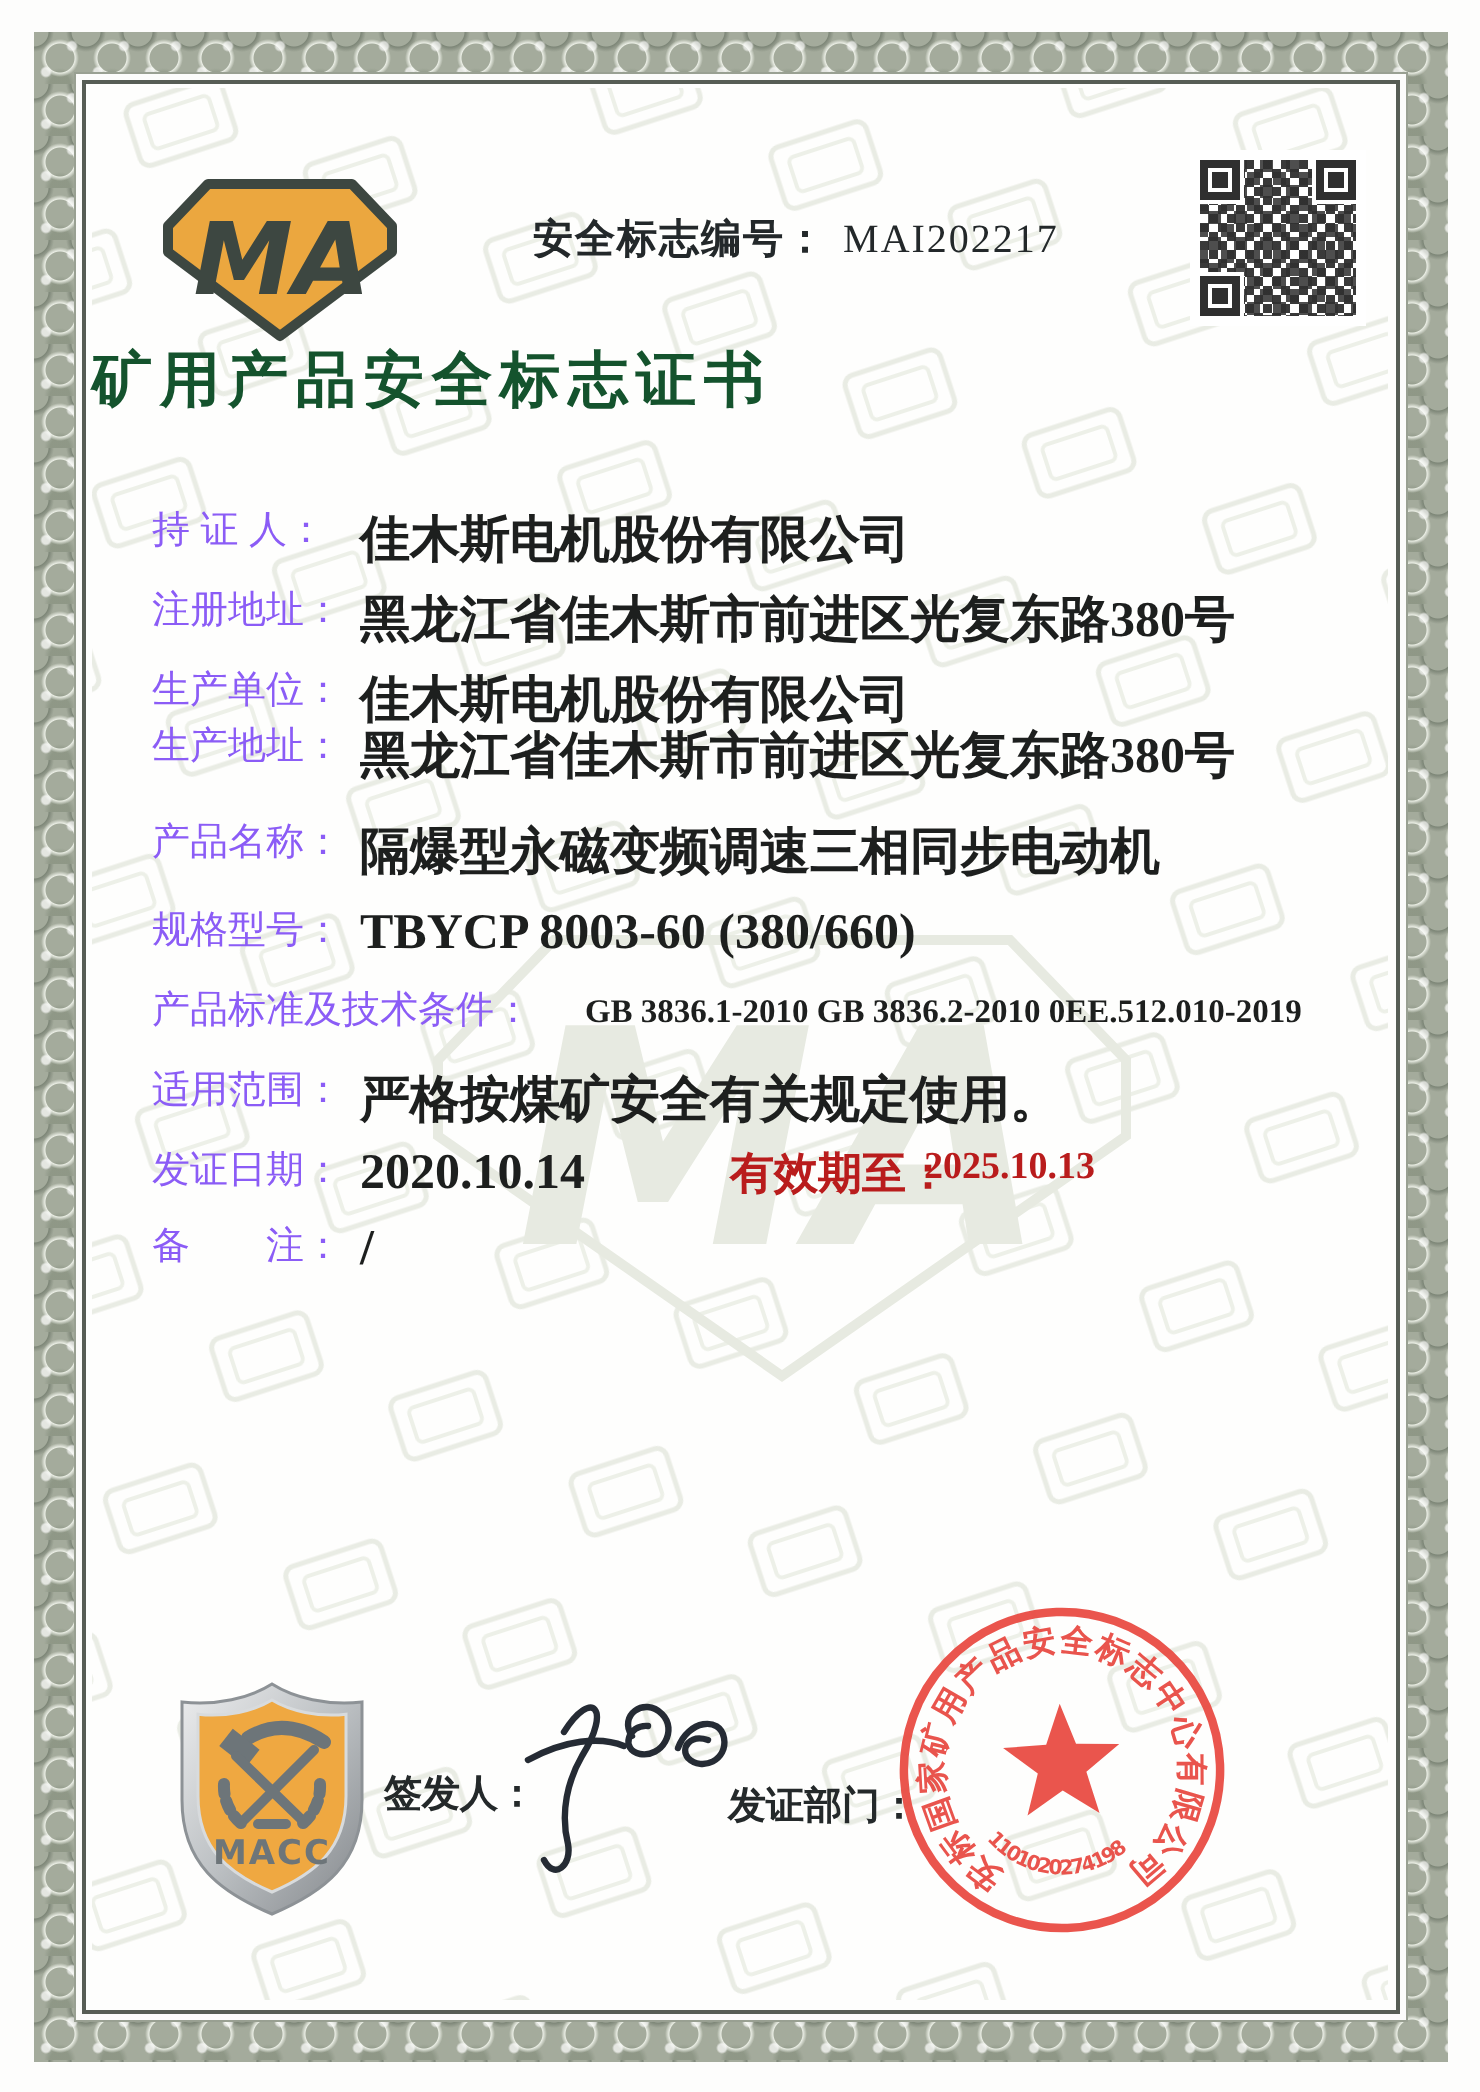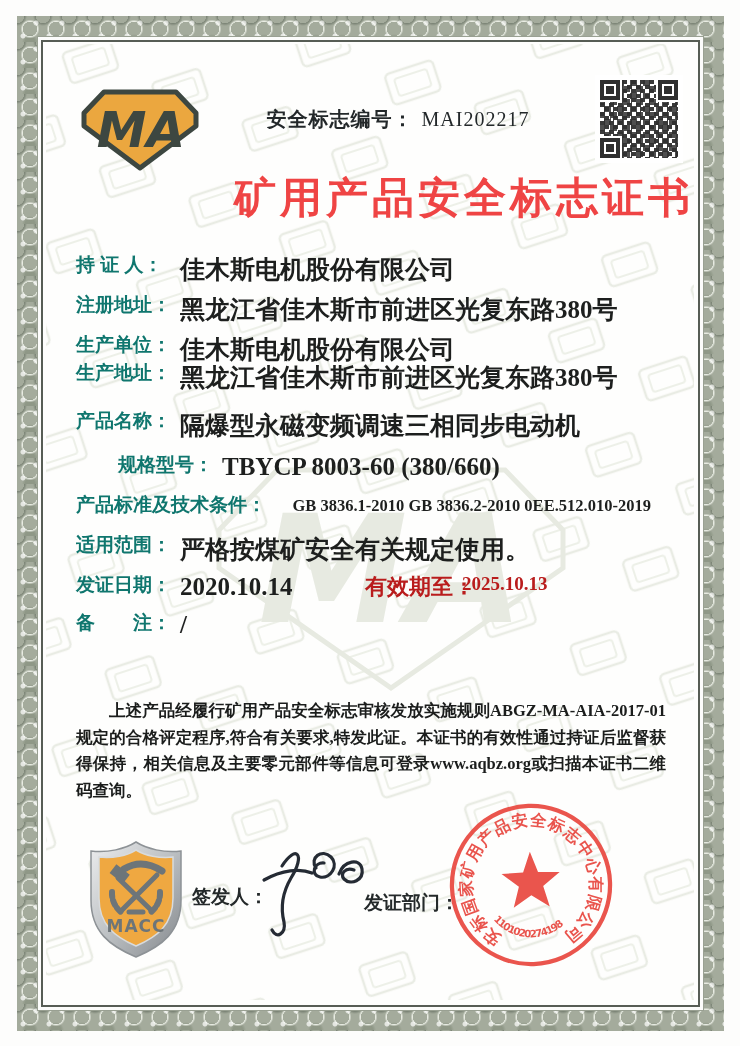--- a/index.html
+++ b/index.html
@@ -37,31 +37,31 @@
 
   .qr{position:absolute;left:549px;top:31px;width:88px;height:88px;background:#fff;}
   .qr-mod{position:absolute;inset:5px;background:
       repeating-conic-gradient(rgba(47,47,47,.95) 0 25%, rgba(255,255,255,0) 0 50%) 0 0/9px 9px,
       repeating-conic-gradient(rgba(47,47,47,.85) 0 25%, rgba(255,255,255,0) 0 50%) 4px 6px/13px 13px,
       #fff;}
   .finder{position:absolute;width:12px;height:12px;border:4px solid #2f2f2f;background:#fff;box-shadow:0 0 0 2px #fff;}
   .finder::after{content:'';position:absolute;inset:2px;background:#2f2f2f;}
   .finder.tl{left:5px;top:5px;} .finder.tr{right:5px;top:5px;} .finder.bl{left:5px;bottom:5px;}
 
-  .title{position:absolute;left:0;top:126px;width:100%;margin:0;text-align:right;
-    font-family:"Liberation Serif","DejaVu Serif",serif;font-size:42px;font-weight:900;
-    color:#ef4444;letter-spacing:4px;}
+  .title{position:absolute;left:0;top:126px;width:100%;margin:0;text-align:left;
+    font-family:"Liberation Serif","DejaVu Serif",serif;font-size:30px;font-weight:900;
+    color:#14532d;letter-spacing:4px;}
 
   .row{position:absolute;left:30px;white-space:nowrap;}
-  .row .lbl{font-size:19px;font-weight:700;color:#0f766e;}
+  .row .lbl{font-size:19px;font-weight:400;color:#8b5cf6;}
   .row .val{position:absolute;left:104px;top:1px;font-family:"Liberation Serif","DejaVu Serif",serif;
     font-size:25px;font-weight:600;color:#1d1f1e;white-space:nowrap;}
   .row.inline .val{position:static;margin-left:22px;font-size:16.5px;}
   .r1{top:208px;} .r2{top:248px;} .r3{top:288px;} .r4{top:316px;} .r5{top:364px;}
-  .r6{top:408px;margin-left:42px;} .r7{top:448px;} .r8{top:488px;} .r9{top:528px;} .r10{top:566px;}
+  .r6{top:408px;} .r7{top:448px;} .r8{top:488px;} .r9{top:528px;} .r10{top:566px;}
   .r9 .lbl2{position:absolute;left:289px;top:0;font-size:22px;font-weight:700;color:#b91c1c;}
   .r9 .val2{position:absolute;left:386px;top:1px;font-family:"Liberation Serif","DejaVu Serif",serif;
     font-size:19px;font-weight:600;color:#b91c1c;}
 
   .statement{position:absolute;left:30px;top:654px;width:590px;margin:0;
     font-family:"Liberation Serif","DejaVu Serif",serif;font-size:16.5px;font-weight:700;
     line-height:26.5px;color:#1b1d1c;text-align:justify;text-indent:2em;}
 
   .macc{position:absolute;left:38px;top:794px;}
   .signer-label{position:absolute;left:146px;top:840px;font-size:19px;font-weight:700;color:#24292a;}
@@ -147,21 +147,20 @@
     <span class="lbl">发证日期：</span>
     <span class="val">2020.10.14</span>
     <span class="lbl2">有效期至：</span>
     <span class="val2">2025.10.13</span>
   </div>
   <div class="row r10">
     <span class="lbl">备　　注：</span>
     <span class="val">/</span>
   </div>
 
-  <p class="statement">上述产品经履行矿用产品安全标志审核发放实施规则ABGZ-MA-AIA-2017-01规定的合格评定程序,符合有关要求,特发此证。本证书的有效性通过持证后监督获得保持，相关信息及主要零元部件等信息可登录www.aqbz.org或扫描本证书二维码查询。</p>
 
   <svg class="macc" width="104" height="124" viewBox="0 0 104 124">
     <defs>
       <linearGradient id="silver" x1="0" y1="0" x2="1" y2="1">
         <stop offset="0" stop-color="#ecedee"></stop>
           <stop offset="0.5" stop-color="#bcc0c3"></stop>
           <stop offset="1" stop-color="#83878b"></stop>
       </linearGradient>
     </defs>
     <path d="M52,4 C63,11 80,15 97,13 L97,62 C97,94 78,108 52,119 C26,108 7,94 7,62 L7,13 C24,15 41,11 52,4 Z" fill="url(#silver)" stroke="#8d9296" stroke-width="1.5"></path>

